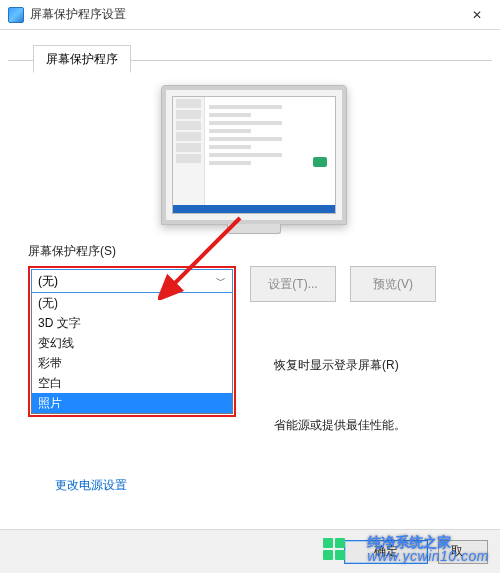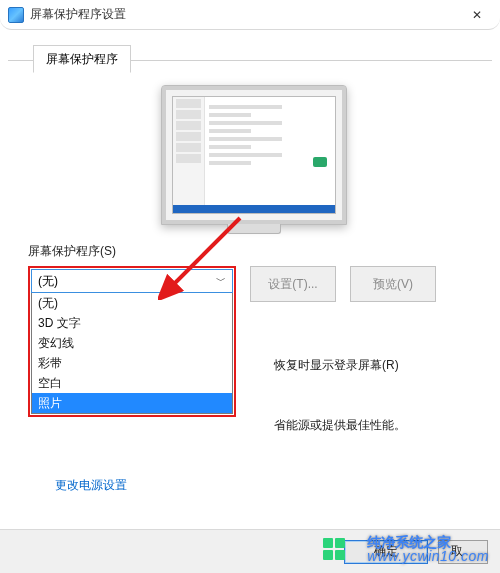--- a/index.html
+++ b/index.html
@@ -13,21 +13,20 @@
     overflow: hidden;
     position: relative;
   }
   .titlebar {
     display: flex;
     align-items: center;
     height: 30px;
     border-bottom: 1px solid #d9d9d9;
     padding-left: 8px;
     background: #fff;
-    border-radius: 12px;
   }
   .titlebar .icon {
     width: 16px; height: 16px;
     background: linear-gradient(135deg,#3aa0ff 0%,#66c2ff 50%,#2c7ed6 100%);
     border: 1px solid #2674c1;
     margin-right: 6px;
     border-radius: 2px;
   }
   .titlebar-title { flex: 1; color: #333; }
   .titlebar-close {

